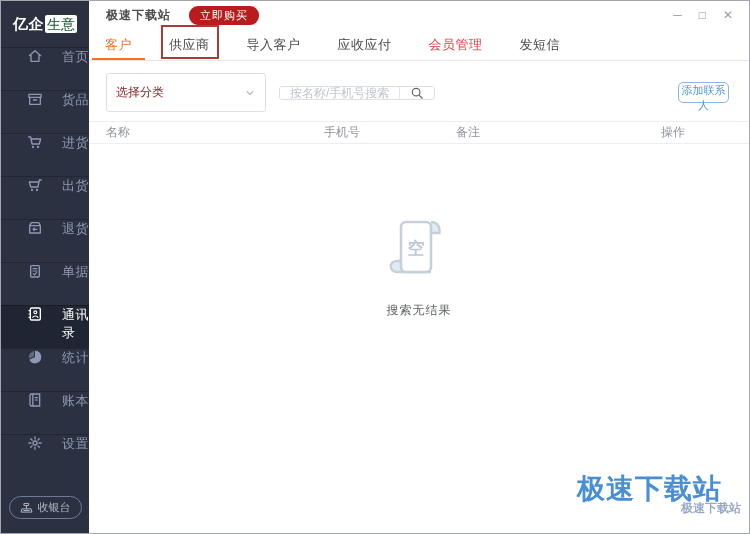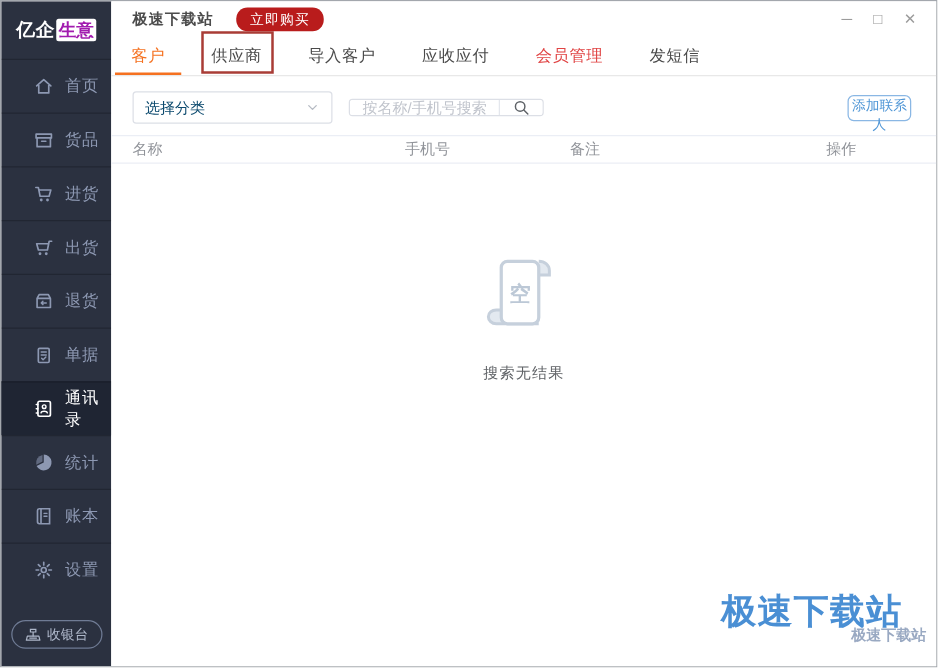--- a/index.html
+++ b/index.html
@@ -4,23 +4,23 @@
 <style>
   * { margin:0; padding:0; box-sizing:border-box; }
   html,body { width:750px; height:534px; }
   body { font-family:"Liberation Sans","DejaVu Sans",sans-serif; background:#fff; }
   .app { position:relative; width:750px; height:534px; border:1px solid #a3a7ad; overflow:hidden; background:#fff; }
 
   
   .sidebar { position:absolute; left:0; top:0; width:88px; height:100%; background:#2b3140; display:flex; flex-direction:column; }
   .logo { height:46px; display:flex; align-items:center; justify-content:center; gap:1px; flex:none; }
   .logo-part1 { color:#fff; font-size:15px; font-weight:bold; letter-spacing:0.5px; }
-  .logo-part2 { color:#a21caf; background:#fff; font-size:14px; font-weight:bold; padding:0 2px; border-radius:2px; line-height:18px; }
+  .logo-part2 { color:#14532d; background:#fff; font-size:14px; font-weight:normal; padding:0 2px; border-radius:2px; line-height:18px; }
   .nav { flex:none; }
-  .nav-item { height:43px; display:flex; align-items:center; padding-left:26px; gap:9px; color:#8d98b2; cursor:pointer; border-top:1px solid rgba(0,0,0,0.22); }
+  .nav-item { height:43px; display:flex; padding-left:26px; gap:19px; color:#8d98b2; cursor:pointer; border-top:1px solid rgba(0,0,0,0.22); }
   .nav-item .icn { width:16px; height:16px; flex:none; }
   .nav-item .lbl { font-size:13px; letter-spacing:0.5px; }
   .nav-item.active { background:#1f2533; color:#ffffff; }
   .cashier-wrap { margin-top:auto; padding-bottom:14px; display:flex; justify-content:center; }
   .cashier { display:flex; align-items:center; gap:5px; border:1px solid #6f7b94; border-radius:12px; padding:3px 10px; color:#aeb7c9; font-size:11px; cursor:pointer; background:transparent; }
   .cashier .icn { width:13px; height:13px; }
 
   
   .main { position:absolute; left:88px; top:0; right:0; bottom:0; background:#fff; display:flex; flex-direction:column; }
 
@@ -31,21 +31,21 @@
   .win-controls span { font-size:12px; cursor:pointer; line-height:1; }
 
   .tabbar { height:32px; border-bottom:1px solid #e8e8e8; display:flex; align-items:center; padding-left:16px; gap:37px; flex:none; }
   .tab { position:relative; font-size:13px; color:#4a4a4a; cursor:pointer; height:100%; display:flex; align-items:center; letter-spacing:0.5px; }
   .tab.active { color:#f57120; }
   .tab.active::after { content:""; position:absolute; left:-13px; right:-13px; bottom:0; height:2px; background:#f57120; }
   .tab.highlighted { color:#e04343; }
   .annotation-box { position:absolute; top:-4px; bottom:1px; left:-8px; right:-9px; border:2px solid #a93c36; pointer-events:none; }
 
   .toolbar { margin-top:12px; padding:0 20px 0 17px; display:flex; align-items:center; flex:none; }
-  .select { width:160px; height:26px; border:1px solid #dcdfe6; border-radius:3px; display:flex; align-items:center; padding:0 9px; font-size:12px; color:#0c4a6e; cursor:pointer; background:#fff; }
+  .select { width:160px; height:39px; border:1px solid #dcdfe6; border-radius:3px; display:flex; align-items:center; padding:0 9px; font-size:12px; color:#7f1d1d; cursor:pointer; background:#fff; }
   .select .chev { margin-left:auto; color:#b7bcc4; width:12px; height:12px; }
   .search-group { margin-left:13px; height:14px; display:flex; border:1px solid #dcdfe6; border-radius:3px; overflow:hidden; background:#fff; }
   .search-group input { width:119px; border:none; outline:none; padding:0 10px; font-size:12px; color:#606266; font-family:inherit; }
   .search-group input::placeholder { color:#c0c4cc; }
   .search-btn { width:35px; border:none; border-left:1px solid #e4e7ed; background:#fff; color:#5f6368; cursor:pointer; display:flex; align-items:center; justify-content:center; }
   .add-btn { margin-left:auto; width:51px; height:21px; border:1px solid #8ab7e4; border-radius:5px; background:#fff; color:#4f96d6; font-size:11px; cursor:pointer; font-family:inherit; }
 
   .thead { margin-top:9px; height:23px; border-top:1px solid #ebeef5; border-bottom:1px solid #ebeef5; display:grid; grid-template-columns:218px 132px 205px 1fr; align-items:center; padding-left:17px; flex:none; }
   .thead .th { font-size:12px; color:#909399; }
 

